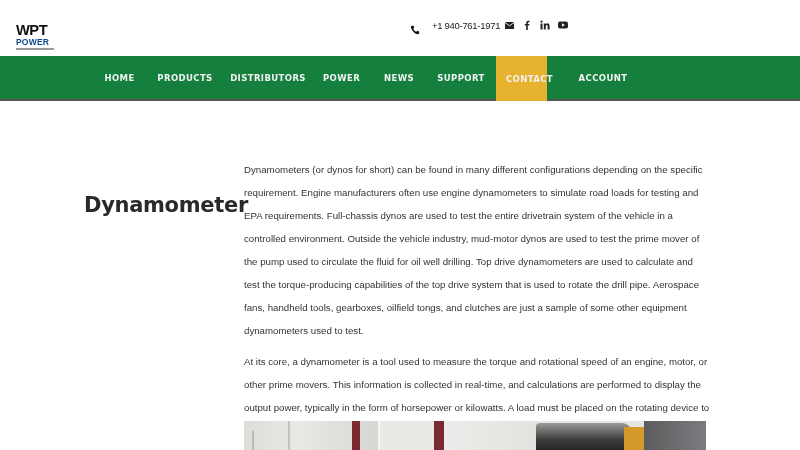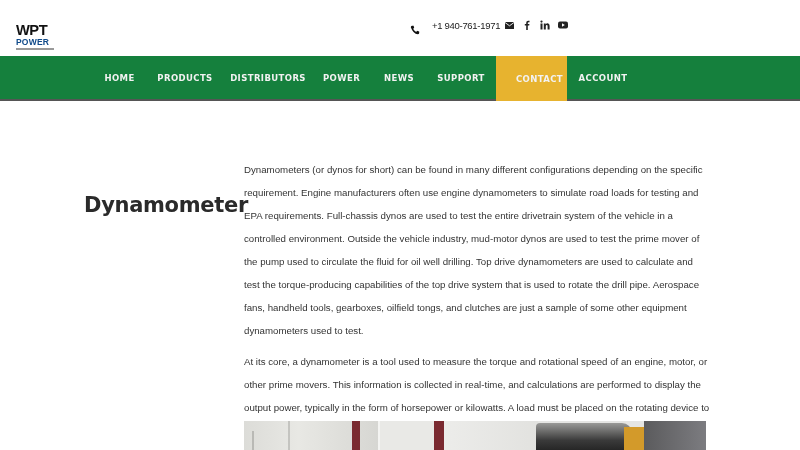--- a/index.html
+++ b/index.html
@@ -75,21 +75,21 @@
   </div>
 </div>
 
 <nav class="nav">
   <a class="nav-item" style="left:92px;width:55px;">HOME</a>
   <a class="nav-item" style="left:150px;width:70px;">PRODUCTS</a>
   <a class="nav-item" style="left:228px;width:80px;">DISTRIBUTORS</a>
   <a class="nav-item" style="left:314px;width:55px;">POWER</a>
   <a class="nav-item" style="left:373px;width:52px;">NEWS</a>
   <a class="nav-item" style="left:428px;width:66px;">SUPPORT</a>
-  <a class="nav-item active" style="left:496px;width:71px;padding-left:16px;">CONTACT</a>
+  <a class="nav-item active" style="left:496px;width:51px;padding-left:16px;">CONTACT</a>
   <a class="nav-item" style="left:570px;width:66px;">ACCOUNT</a>
 </nav>
 
 <h1 class="page-title">Dynamometer</h1>
 
 <div class="content">
   <p>Dynamometers (or dynos for short) can be found in many different configurations depending on the specific requirement. Engine manufacturers often use engine dynamometers to simulate road loads for testing and EPA requirements. Full-chassis dynos are used to test the entire drivetrain system of the vehicle in a controlled environment. Outside the vehicle industry, mud-motor dynos are used to test the prime mover of the pump used to circulate the fluid for oil well drilling. Top drive dynamometers are used to calculate and test the torque-producing capabilities of the top drive system that is used to rotate the drill pipe. Aerospace fans, handheld tools, gearboxes, oilfield tongs, and clutches are just a sample of some other equipment dynamometers used to test.</p>
   <p>At its core, a dynamometer is a tool used to measure the torque and rotational speed of an engine, motor, or other prime movers. This information is collected in real-time, and calculations are performed to display the output power, typically in the form of horsepower or kilowatts. A load must be placed on the rotating device to measure the torque, which is usually done with a brake. There are several methods of braking on a dyno: eddy current, electric motors, hydraulic, and water brakes are some of the more common. In all cases, an excess amount of energy is produced, generally in the form of heat, to create the resistance load needed to measure the torque. Of all the options, the water brake can create the highest loads and absorb the largest amounts of heat.</p>
 </div>
 

